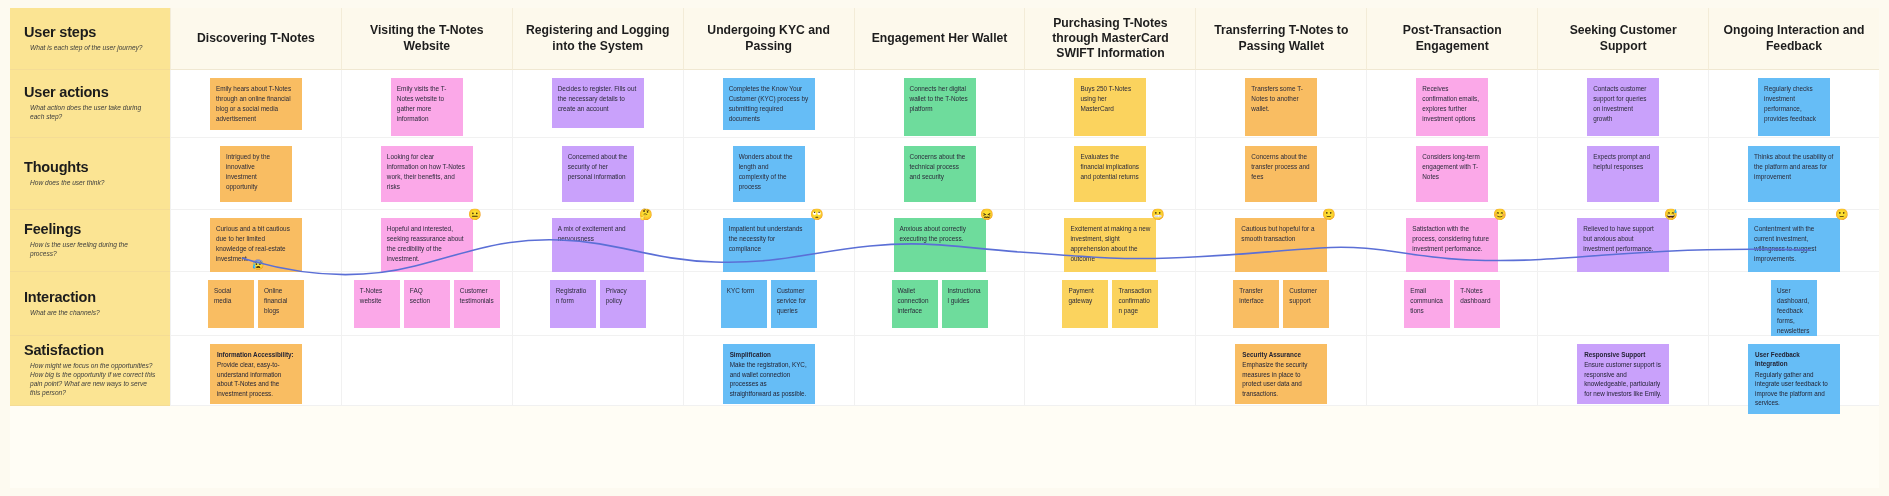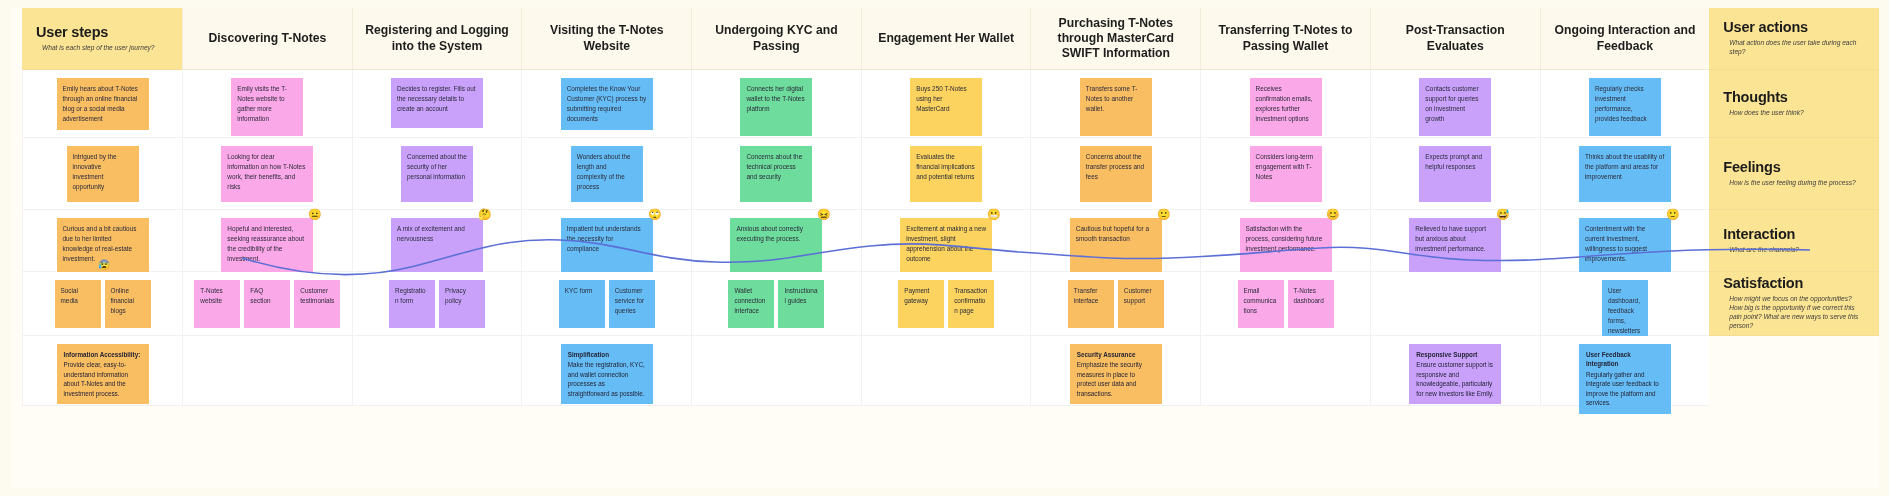--- a/index.html
+++ b/index.html
@@ -14,21 +14,20 @@
     left:10px;top:8px;
     width:1869px;height:480px;
     background:#fffdf5;
     box-sizing:border-box;
   }
   .grid{
     position:absolute;inset:0;
     display:grid;
     grid-template-columns:160px repeat(10,1fr);
     grid-template-rows:62px 68px 72px 62px 64px 70px;
-    margin-left:12px;
   }
   
   .labelcell{
     background:#fbe493;
     padding:0 14px;
     display:flex;flex-direction:column;justify-content:center;
     box-sizing:border-box;
     border-bottom:1px solid #f4dc95;
   }
   .labelcell .ltitle{
@@ -103,27 +102,28 @@
 </head>
 <body>
 
 <div class="board">
   <div class="grid" id="grid">
       <div class="labelcell">
         <div class="ltitle">User steps</div>
         <div class="lsub">What is each step of the user journey?</div>
       </div>
       <div class="hcell">Discovering T-Notes</div>
+      <div class="hcell">Visiting the T-Notes Website</div>
       <div class="hcell">Registering and Logging into the System</div>
-      <div class="hcell">Visiting the T-Notes Website</div>
       <div class="hcell">Undergoing KYC and Passing</div>
       <div class="hcell">Engagement Her Wallet</div>
       <div class="hcell">Purchasing T-Notes through MasterCard SWIFT Information</div>
       <div class="hcell">Transferring T-Notes to Passing Wallet</div>
-      <div class="hcell">Post-Transaction Evaluates</div>
+      <div class="hcell">Post-Transaction Engagement</div>
+      <div class="hcell">Seeking Customer Support</div>
       <div class="hcell">Ongoing Interaction and Feedback</div>
       <div class="labelcell">
         <div class="ltitle">User actions</div>
         <div class="lsub">What action does the user take during each step?</div>
       </div>
       <div class="cell center">
         <div class="note big" style="background: rgb(249, 189, 98); min-height: 50px;">Emily hears about T-Notes through an online financial blog or a social media advertisement</div>
       </div>
       <div class="cell center">
         <div class="note med" style="background: rgb(251, 168, 232); min-height: 58px;">Emily visits the T-Notes website to gather more information</div>

